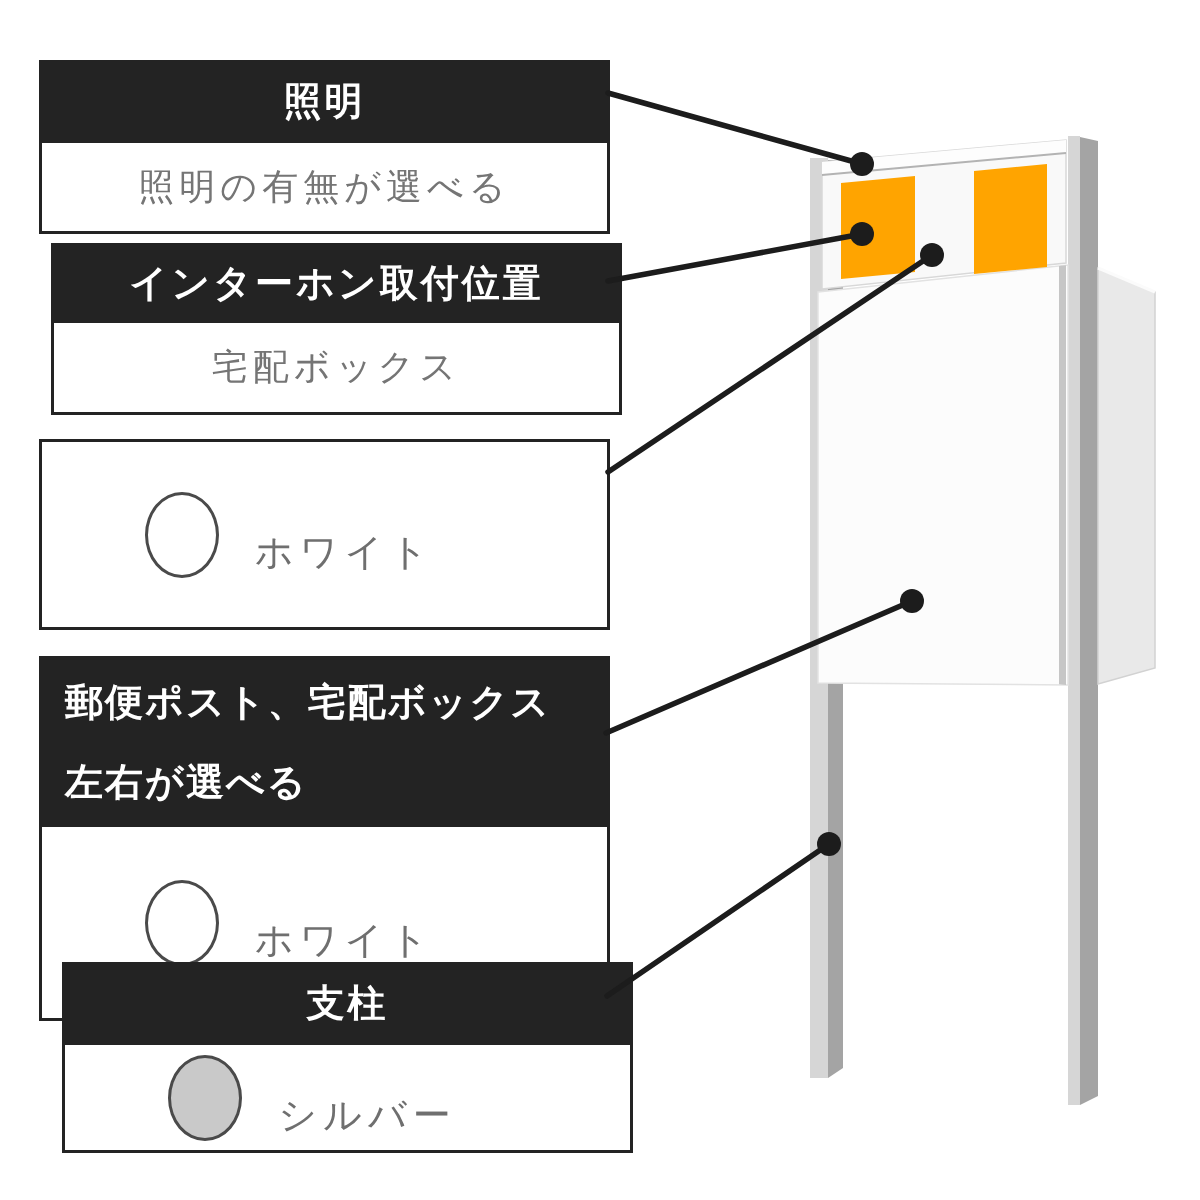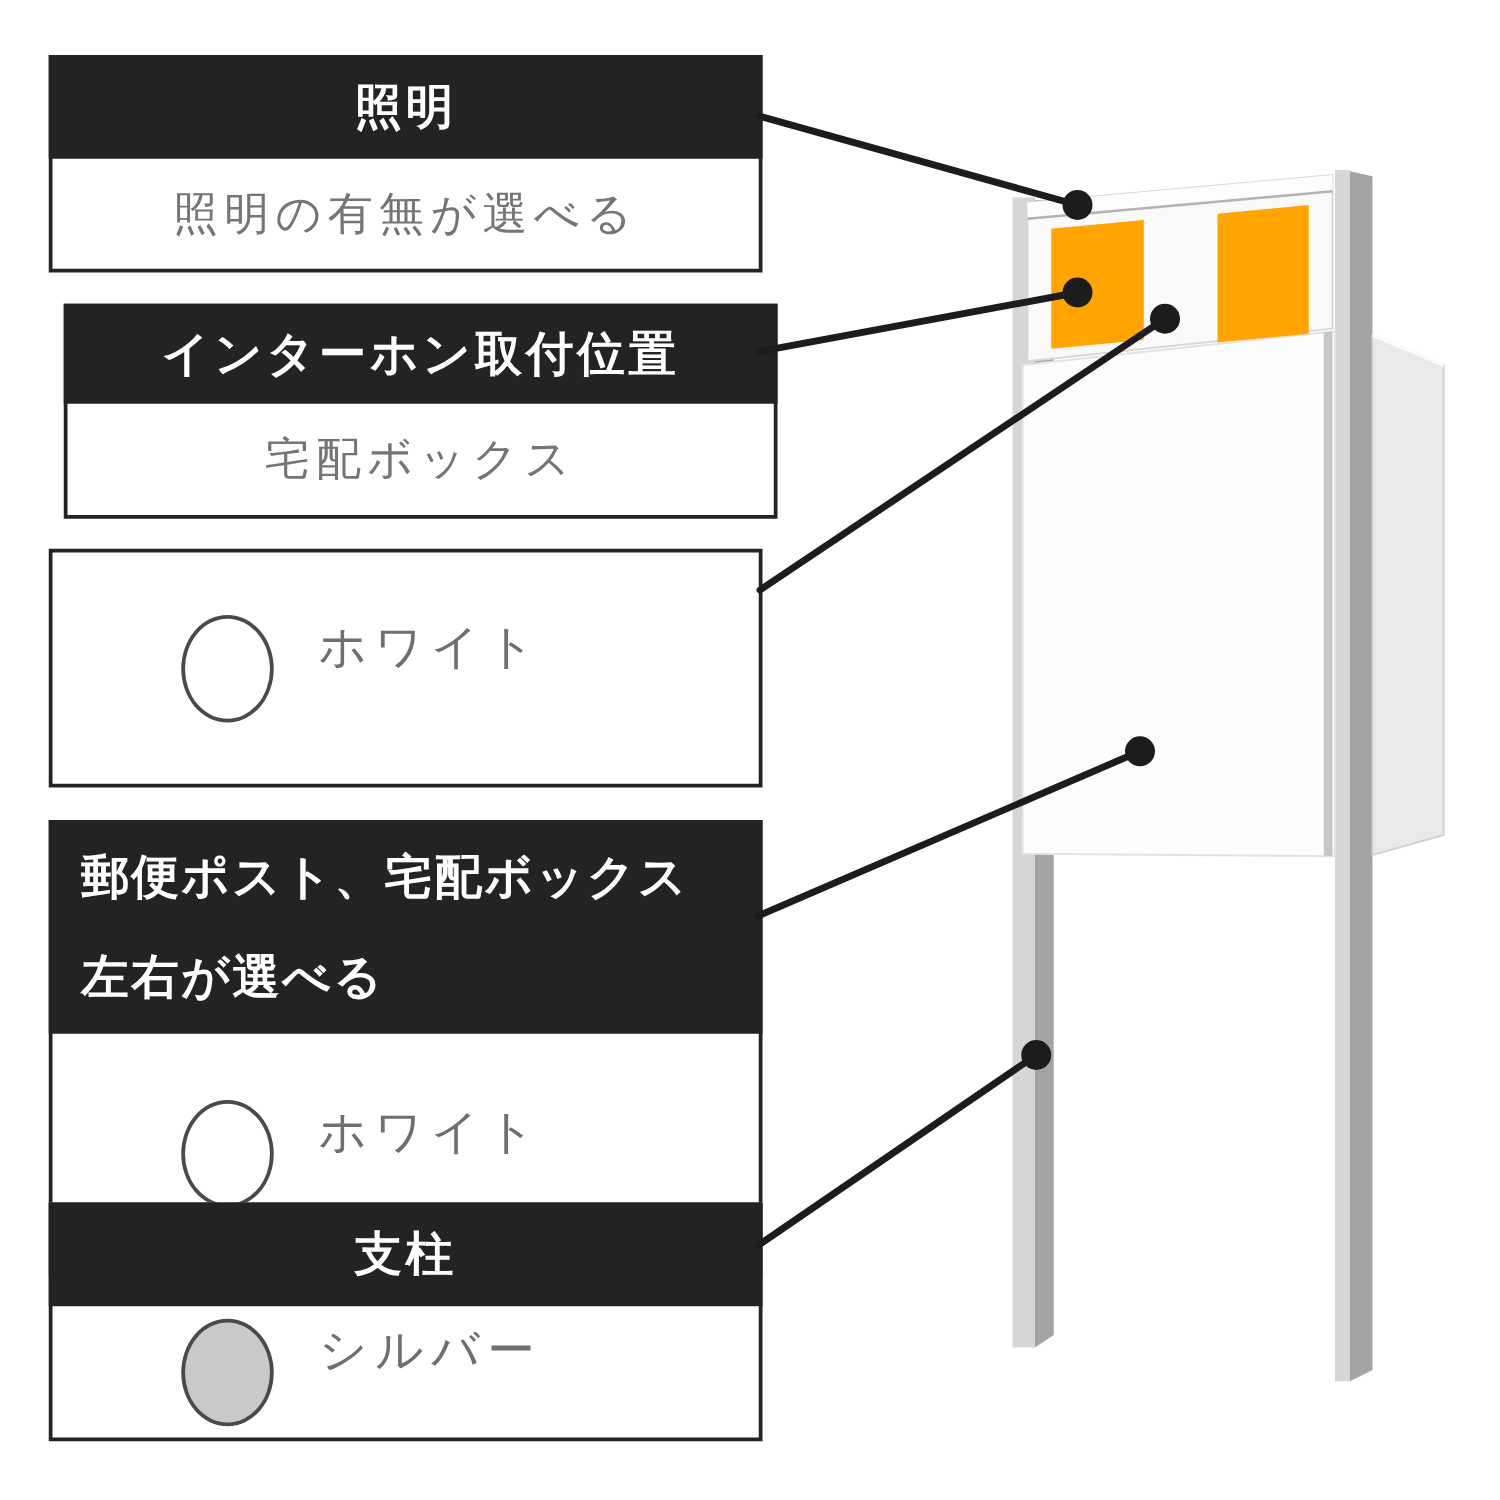--- a/index.html
+++ b/index.html
@@ -21,32 +21,32 @@
   }
   .callout-header.two-line{
     flex-direction:column;align-items:flex-start;justify-content:center;
     padding-left:26px;line-height:80px;letter-spacing:2px;
   }
   .callout-body{
     flex:1 1 auto;display:flex;align-items:center;justify-content:center;
     font-size:36px;color:#757575;letter-spacing:5px;border-radius:24px;
   }
   .swatch-body{padding-right:70px;}
-  .swatch-row{display:flex;align-items:flex-start;gap:36px;}
+  .swatch-row{display:flex;align-items:flex-end;gap:36px;}
   .swatch-circle{
     width:74px;height:86px;border-radius:50%;
     border:3px solid #4a4a4a;box-sizing:border-box;background:#fff;flex:0 0 auto;
   }
   .swatch-label{font-size:38px;color:#6f6f6f;letter-spacing:6px;}
   #diagram-overlay{position:absolute;left:0;top:0;width:1200px;height:1200px;pointer-events:none;}
 </style>
 </head>
 <body>
 
-<div class="callout" style="top:44px;height:174px;">
+<div class="callout" style="top:60px;height:174px;">
   <div class="callout-header" style="height:83px;">
     <span>照明</span>
   </div>
   <div class="callout-body">照明の有無が選べる</div>
 </div>
 
 <div class="callout" style="top:243px;height:172px;margin-left:12px;">
   <div class="callout-header" style="height:80px;">
     <span>インターホン取付位置</span>
   </div>
@@ -68,21 +68,21 @@
     <span>左右が選べる</span>
   </div>
   <div class="callout-body swatch-body">
     <div class="swatch-row">
       <span class="swatch-circle" style="background: rgb(255, 255, 255);"></span>
       <span class="swatch-label">ホワイト</span>
     </div>
   </div>
 </div>
 
-<div class="callout" style="top:962px;height:191px;">
+<div class="callout" style="top:962px;height:191px;margin-left:23px;">
   <div class="callout-header" style="height:83px;">
     <span>支柱</span>
   </div>
   <div class="callout-body swatch-body">
     <div class="swatch-row">
       <span class="swatch-circle" style="background: rgb(201, 201, 201);"></span>
       <span class="swatch-label">シルバー</span>
     </div>
   </div>
 </div>

